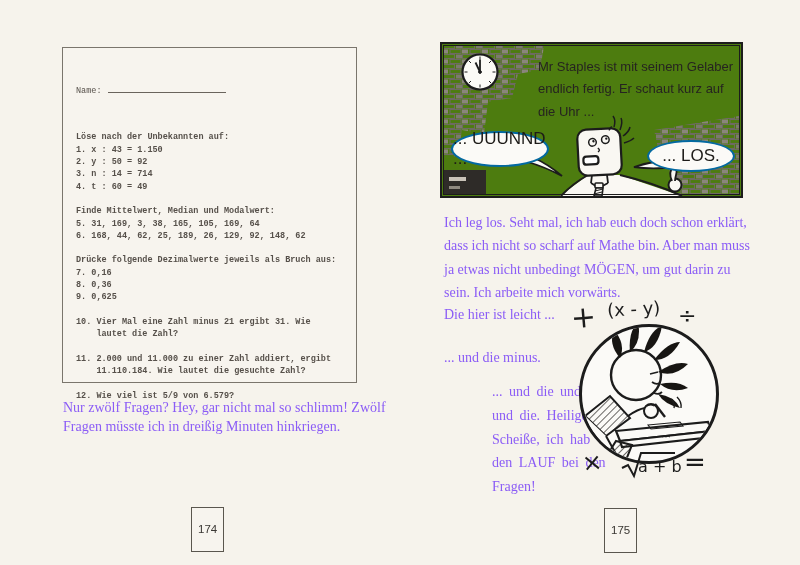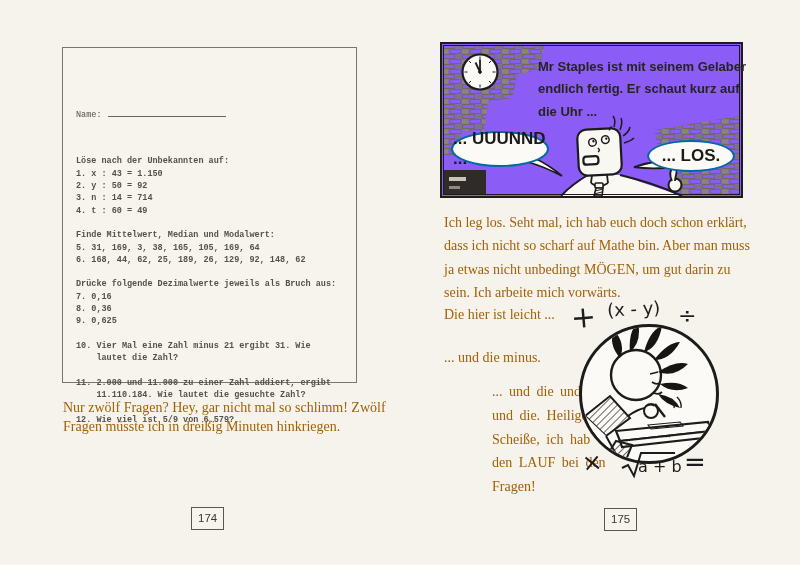--- a/index.html
+++ b/index.html
@@ -12,42 +12,42 @@
   .worksheet-box{
     position:absolute;left:62px;top:47px;width:293px;height:334px;
     border:1px solid #7a756c;background:#f7f4ee;
   }
   .ws-inner{
     position:absolute;left:13px;top:10px;right:6px;
     font-family:"Liberation Mono", monospace;
     font-size:8.5px;line-height:12.3px;color:#56504a;
     white-space:pre;
   }
-  .ws-name-row{margin-bottom:10px;margin-top:24px;}
+  .ws-name-row{margin-bottom:10px;}
   .name-line{
     display:inline-block;width:118px;height:9px;
     border-bottom:1px solid #6a645c;margin-left:6px;
   }
   .ws-line{min-height:12.3px;white-space:pre;font-weight:bold;}
   .narration{
     position:absolute;white-space:pre;
-    font-size:14px;color:#a16207;
+    font-size:14px;color:#8b5cf6;
   }
   #narr-left{left:63px;top:399px;line-height:18.8px;}
   .pageno{
     position:absolute;border:1px solid #5a564e;color:#3a3733;
     font-family:"Liberation Sans", sans-serif;font-size:11.5px;
-    padding:4px 6px;line-height:13px;background:#f7f4ee;
+    padding:15px 6px;line-height:13px;background:#f7f4ee;
   }
   #pageno-left{left:191px;top:507px;}
   #pageno-right{left:604px;top:508px;}
   
   .panel{
     position:absolute;left:440px;top:42px;width:299px;height:152px;
-    background:#8b5cf6;border:2px solid #1c1c1c;font-weight:bold;
+    background:#4d7c0f;border:2px solid #1c1c1c;
   }
   .panel::after{
     content:"";position:absolute;inset:1px;border:1px solid #1c1c1c;pointer-events:none;
   }
   .panel svg{position:absolute;inset:0;}
   .caption{
     position:absolute;left:96px;top:12px;white-space:pre;
     font-family:"Liberation Sans", sans-serif;font-size:13px;line-height:22.4px;
     color:#262420;z-index:3;
   }

